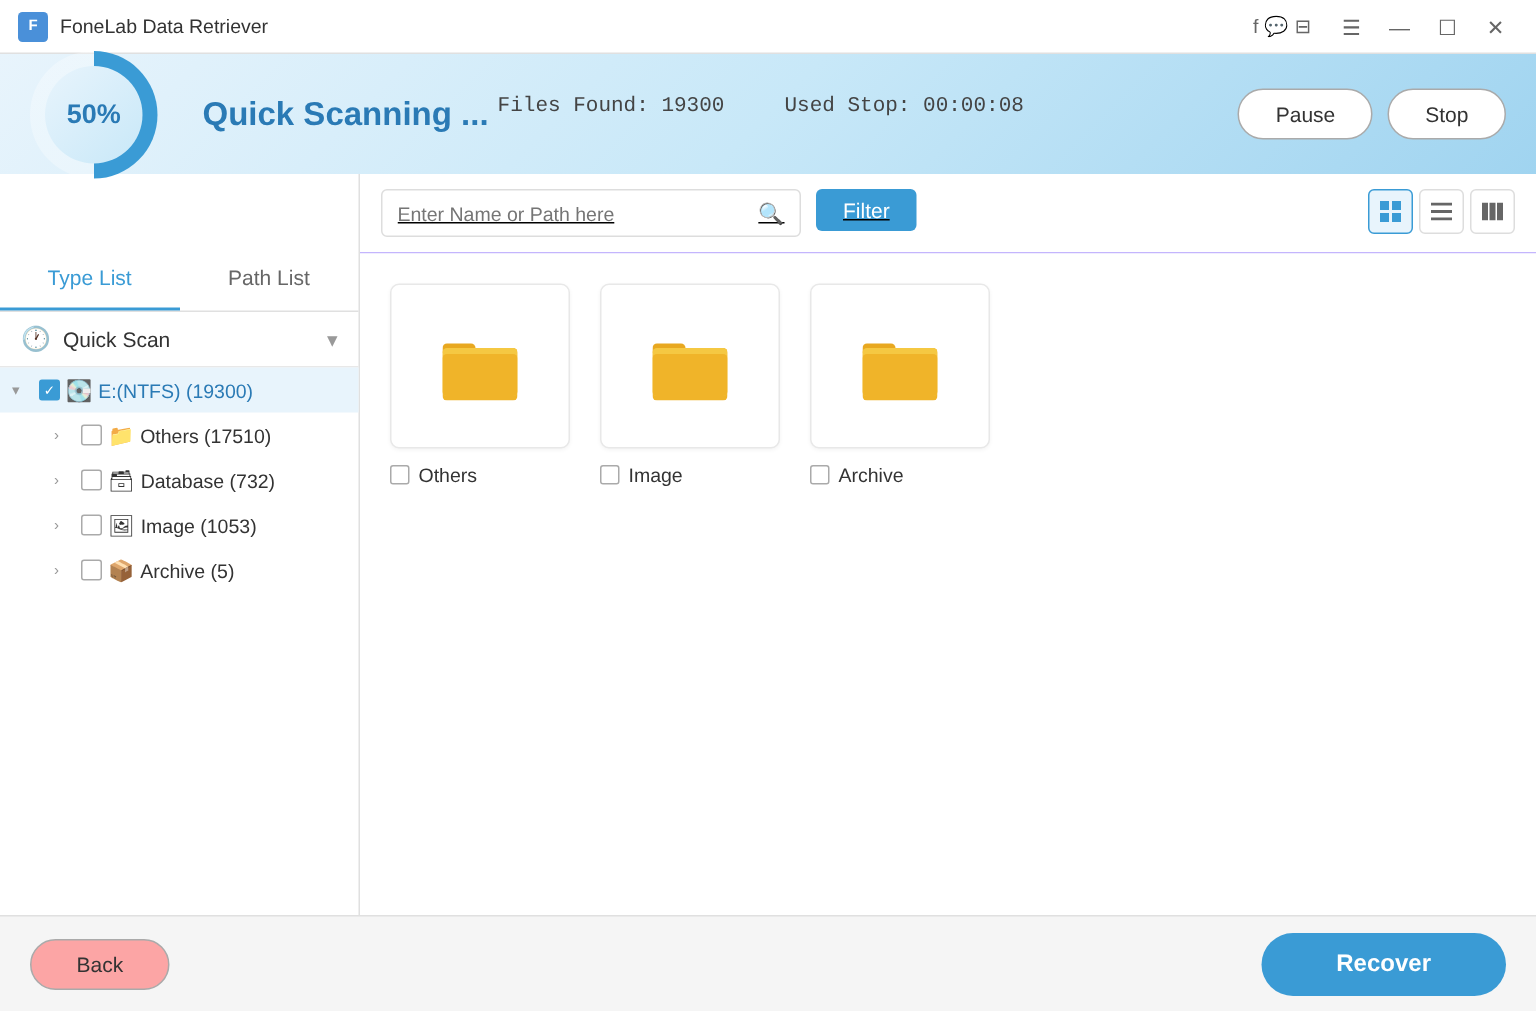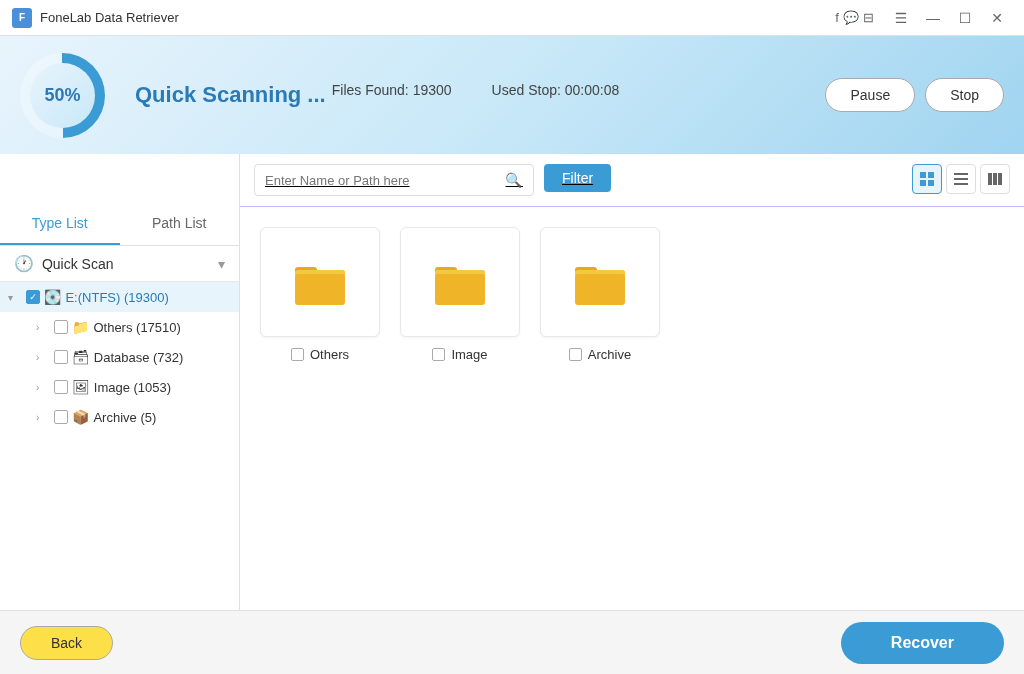--- a/index.html
+++ b/index.html
@@ -18,21 +18,21 @@
     .title-bar-icon { width: 20px; height: 20px; background: #4a90d9; border-radius: 3px; display: flex; align-items: center; justify-content: center; color: white; font-size: 11px; margin-right: 8px; }
     .title-bar-text { font-size: 13px; color: #333; flex: 1; }
     .title-bar-controls { display: flex; gap: 2px; }
     .title-bar-btn { width: 30px; height: 24px; border: none; background: transparent; cursor: pointer; font-size: 14px; color: #666; display: flex; align-items: center; justify-content: center; border-radius: 3px; }
     .title-bar-social { display: flex; gap: 4px; margin-right: 12px; }
     .title-bar-social span { font-size: 14px; color: #666; cursor: pointer; }
 
     
     .scan-header {
       background: linear-gradient(135deg, #e8f4fc 0%, #c8e8f8 50%, #a0d4f0 100%);
-      height: 118px;
+      height: 80px;
       display: flex;
       align-items: center;
       padding: 0 20px;
       position: relative;
       flex-shrink: 0;
     }
     .scan-circle {
       width: 85px;
       height: 85px;
       border-radius: 50%;
@@ -51,21 +51,21 @@
       background: linear-gradient(135deg, #e8f4fc, #c8e8f8);
       display: flex;
       align-items: center;
       justify-content: center;
       font-size: 18px;
       font-weight: bold;
       color: #2a7ab5;
     }
     .scan-info { display: flex; flex-direction: row; gap: 6px; }
     .scan-title { font-size: 22px; font-weight: 600; color: #2a7ab5; }
-    .scan-stats { display: flex; gap: 40px; font-size: 14px; color: #444; }
+    .scan-stats { display: flex; gap: 40px; font-size: 14px; color: #444; font-family: Liberation Mono, monospace; }
     .scan-action-btns {
       position: absolute;
       right: 20px;
       top: 50%;
       transform: translateY(-50%);
       display: flex;
       gap: 10px;
     }
     .scan-action-btn {
       padding: 8px 24px;
@@ -219,21 +219,21 @@
       display: flex;
       flex-wrap: wrap;
       align-content: flex-start;
       gap: 20px;
       background: #fff;
     }
     .grid-item {
       width: 120px;
       display: flex;
       flex-direction: column;
-      align-items: center;
+      align-items: flex-start;
       gap: 10px;
       cursor: pointer;
     }
     .grid-item-card {
       width: 120px;
       height: 110px;
       border: 1px solid #e8e8e8;
       border-radius: 6px;
       display: flex;
       align-items: center;
@@ -259,21 +259,21 @@
       display: flex;
       align-items: center;
       padding: 0 20px;
       justify-content: space-between;
       flex-shrink: 0;
     }
     .back-btn {
       padding: 8px 30px;
       border-radius: 20px;
       border: 1.5px solid #aaa;
-      background: #fde047;
+      background: #fca5a5;
       cursor: pointer;
       font-size: 14px;
       color: #333;
     }
     .recover-btn {
       padding: 12px 50px;
       border-radius: 25px;
       border: none;
       background: #3a9bd5;
       color: white;

